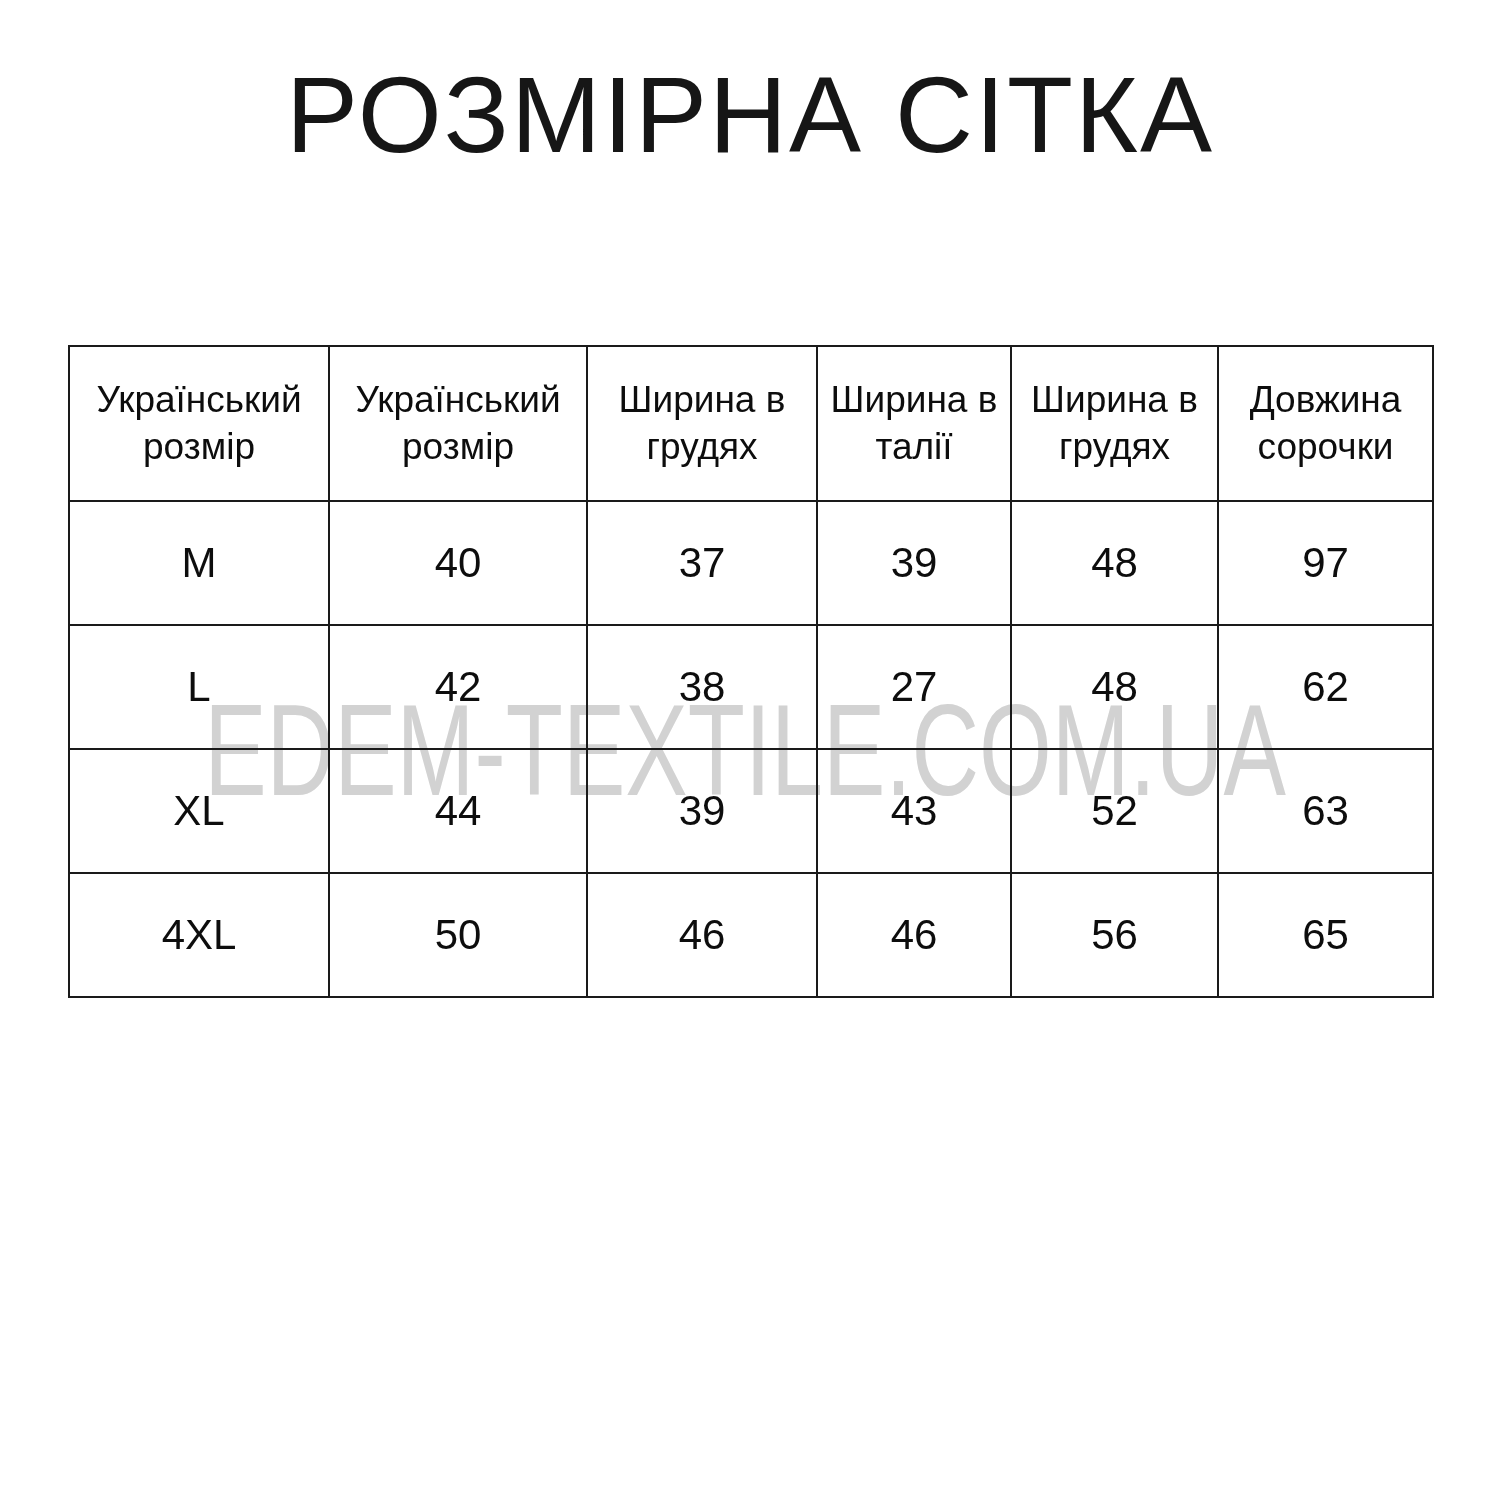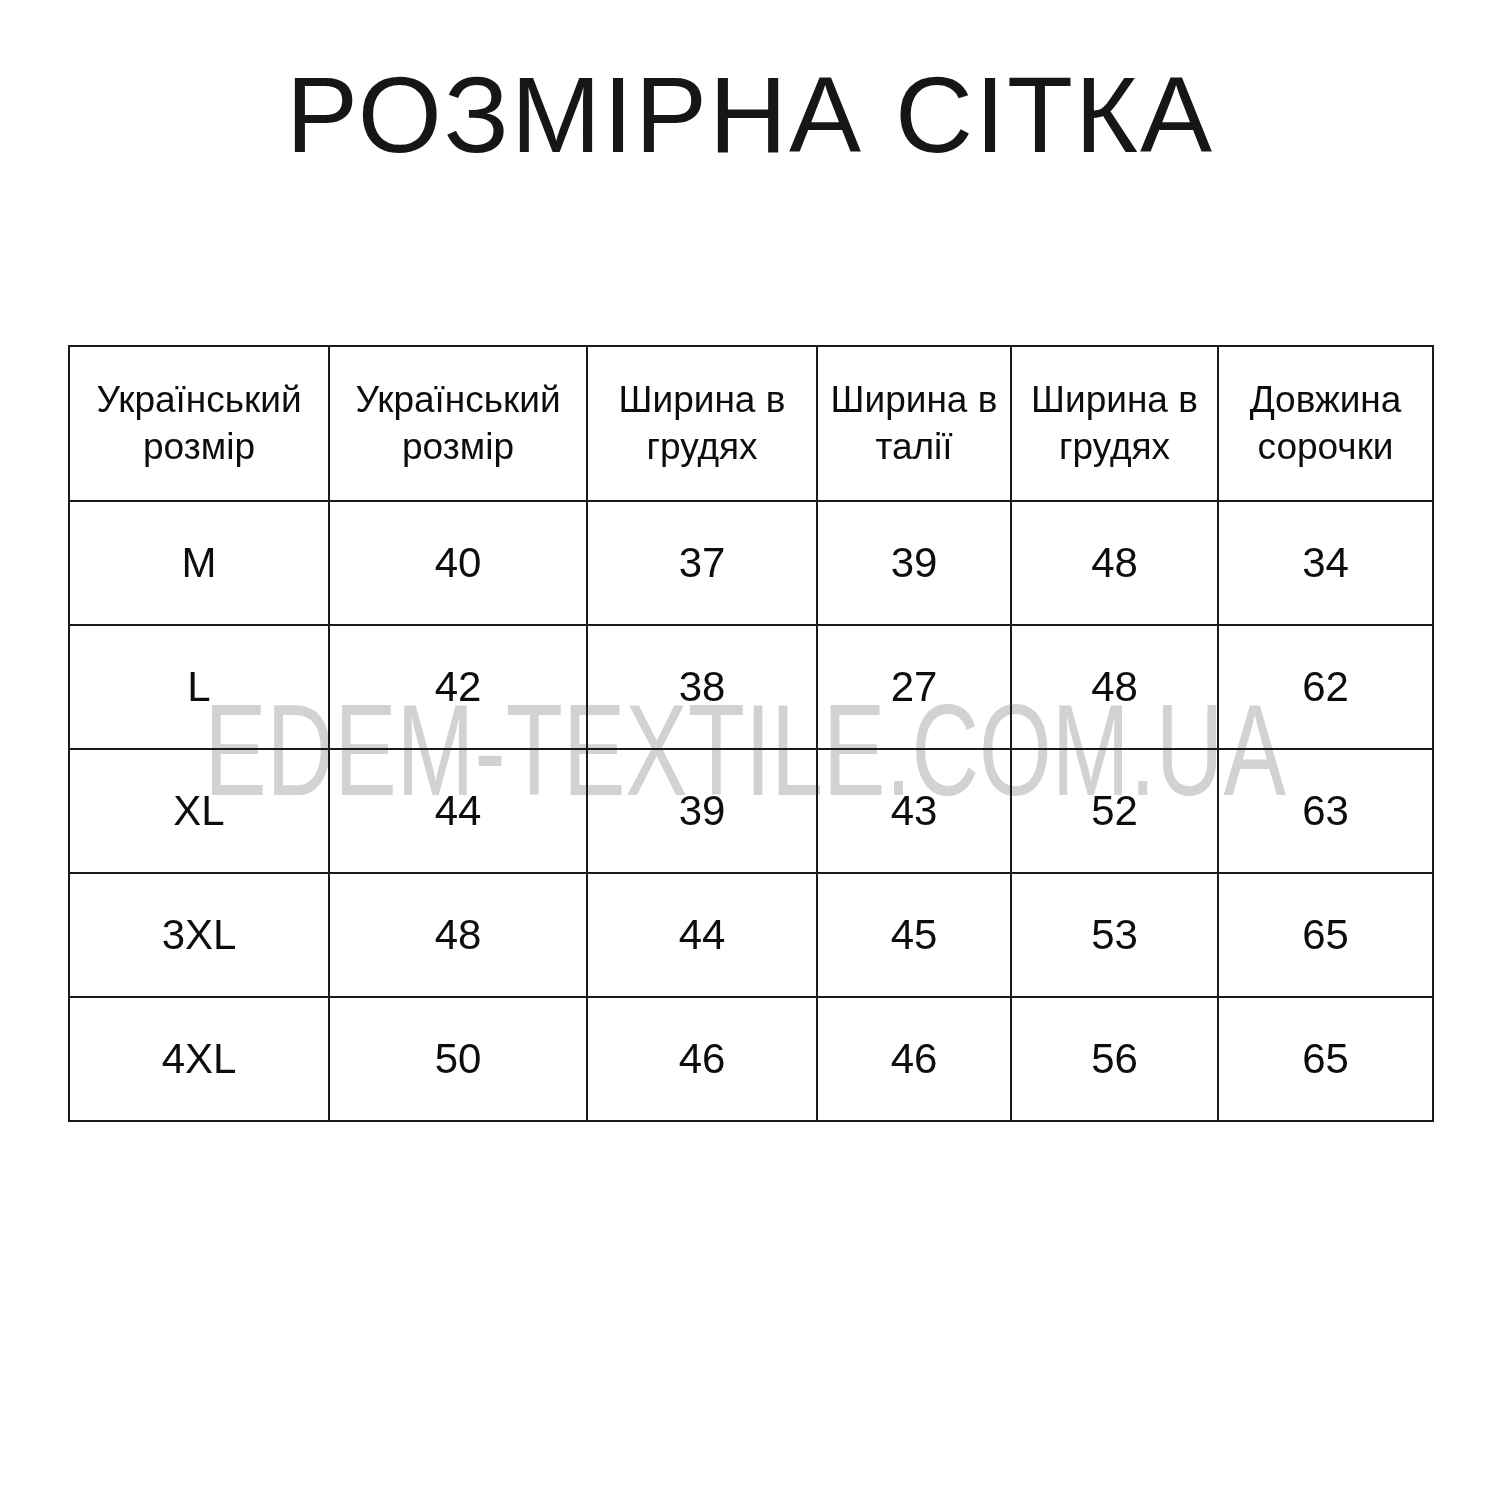--- a/index.html
+++ b/index.html
@@ -115,47 +115,39 @@
           <th>Довжина сорочки</th>
         </tr>
     </thead>
     <tbody>
         <tr>
           <td>M</td>
           <td>40</td>
           <td>37</td>
           <td>39</td>
           <td>48</td>
-          <td>34</td>
+          <td>97</td>
         </tr>
         <tr>
           <td>L</td>
           <td>42</td>
           <td>38</td>
           <td>27</td>
           <td>48</td>
           <td>62</td>
         </tr>
         <tr>
           <td>XL</td>
           <td>44</td>
           <td>39</td>
           <td>43</td>
           <td>52</td>
           <td>63</td>
         </tr>
         <tr>
-          <td>3XL</td>
-          <td>48</td>
-          <td>44</td>
-          <td>45</td>
-          <td>53</td>
-          <td>65</td>
-        </tr>
-        <tr>
           <td>4XL</td>
           <td>50</td>
           <td>46</td>
           <td>46</td>
           <td>56</td>
           <td>65</td>
         </tr>
       </tbody>
   </table>
 

